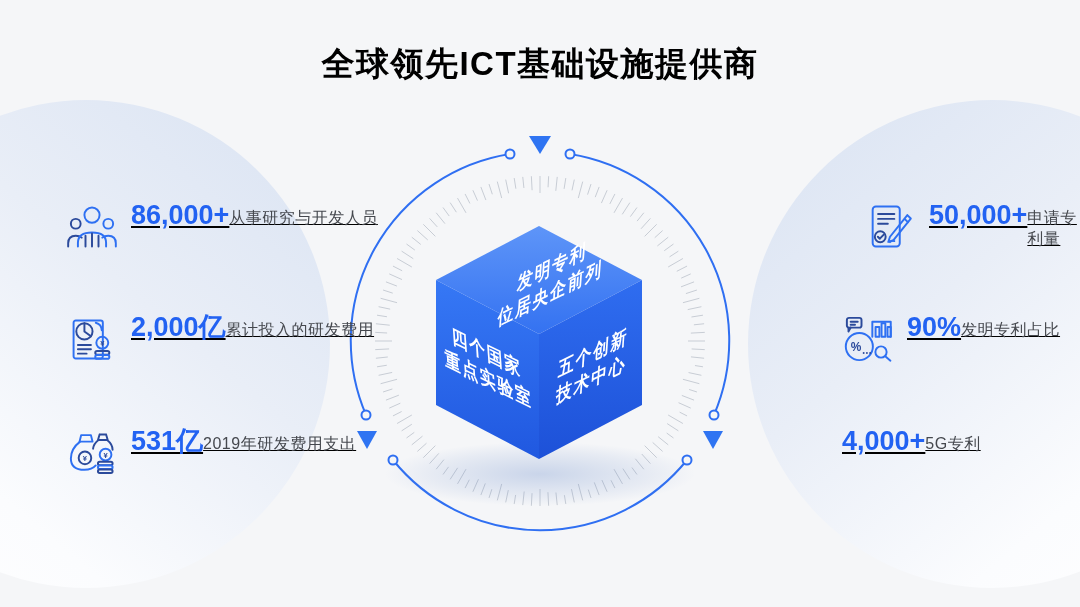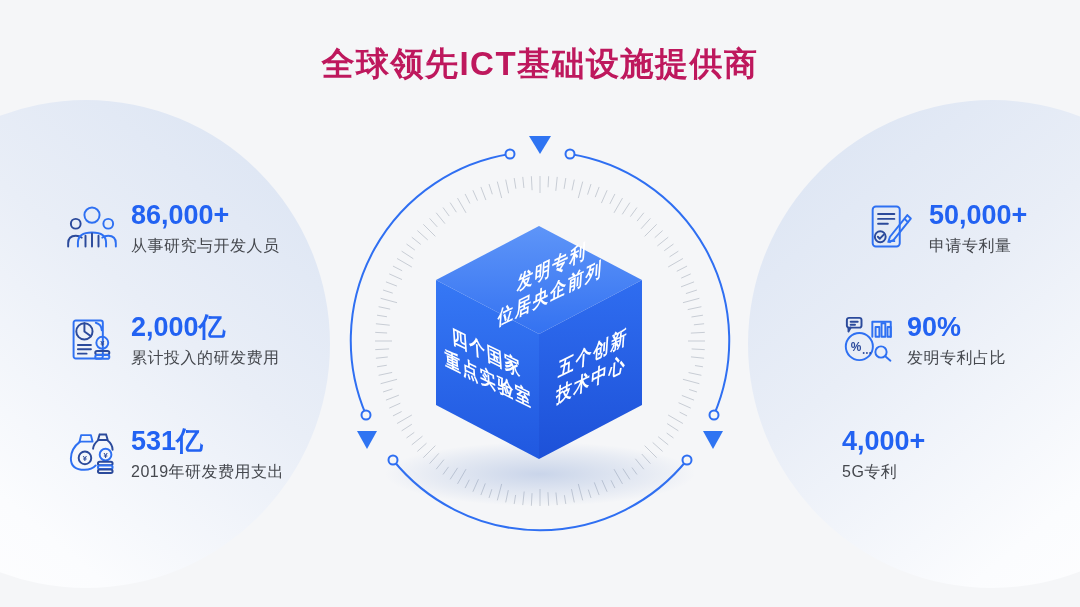--- a/index.html
+++ b/index.html
@@ -7,25 +7,25 @@
     position:relative;width:1080px;height:607px;overflow:hidden;
     background:#f5f6f8;
     font-family:"Liberation Sans","DejaVu Sans",sans-serif;
   }
   .blob{position:absolute;border-radius:50%;}
   .blob-left{left:-158px;top:100px;width:488px;height:488px;
     background:linear-gradient(220deg,#dbe4f3 4%,#e9eef7 40%,#fbfcfe 75%,#ffffff 100%);}
   .blob-right{left:748px;top:100px;width:488px;height:488px;
     background:linear-gradient(140deg,#dbe4f3 4%,#e9eef7 40%,#fbfcfe 75%,#ffffff 100%);}
   .title{position:absolute;top:42px;left:0;width:100%;margin:0;text-align:center;
-    font-size:33px;font-weight:800;color:#be185d;letter-spacing:1.5px;}
+    font-size:33px;font-weight:800;color:#000000;letter-spacing:1.5px;}
   .stat{position:absolute;display:flex;align-items:flex-start;gap:13px;}
   .stat .icon{width:52px;height:52px;flex:none;}
   .stat .icon svg{width:52px;height:52px;display:block;}
-  .txt{display:flex;flex-direction:column;}
+  .txt{display:flex;flex-direction:row;text-decoration:underline;}
   .value{font-size:27px;font-weight:800;color:#2262f2;line-height:1.05;}
   .label{font-size:16px;color:#45484e;margin-top:7px;letter-spacing:0.5px;}
   .s1{left:66px;top:201px}.s2{left:66px;top:313px}.s3{left:66px;top:427px}
   .s4{left:864px;top:201px}.s5{left:842px;top:313px}.s6{left:842px;top:427px}
   .center-art{position:absolute;left:320px;top:115px;width:440px;height:440px;}
   
   .ic{fill:none;stroke-linecap:round;stroke-linejoin:round;}
   .b{stroke:#2e70f2;stroke-width:1.8;fill:none;}
   .d{stroke:#2b4a9b;stroke-width:1.8;fill:none;}
   .fd{fill:#2b4a9b;stroke:none;}

